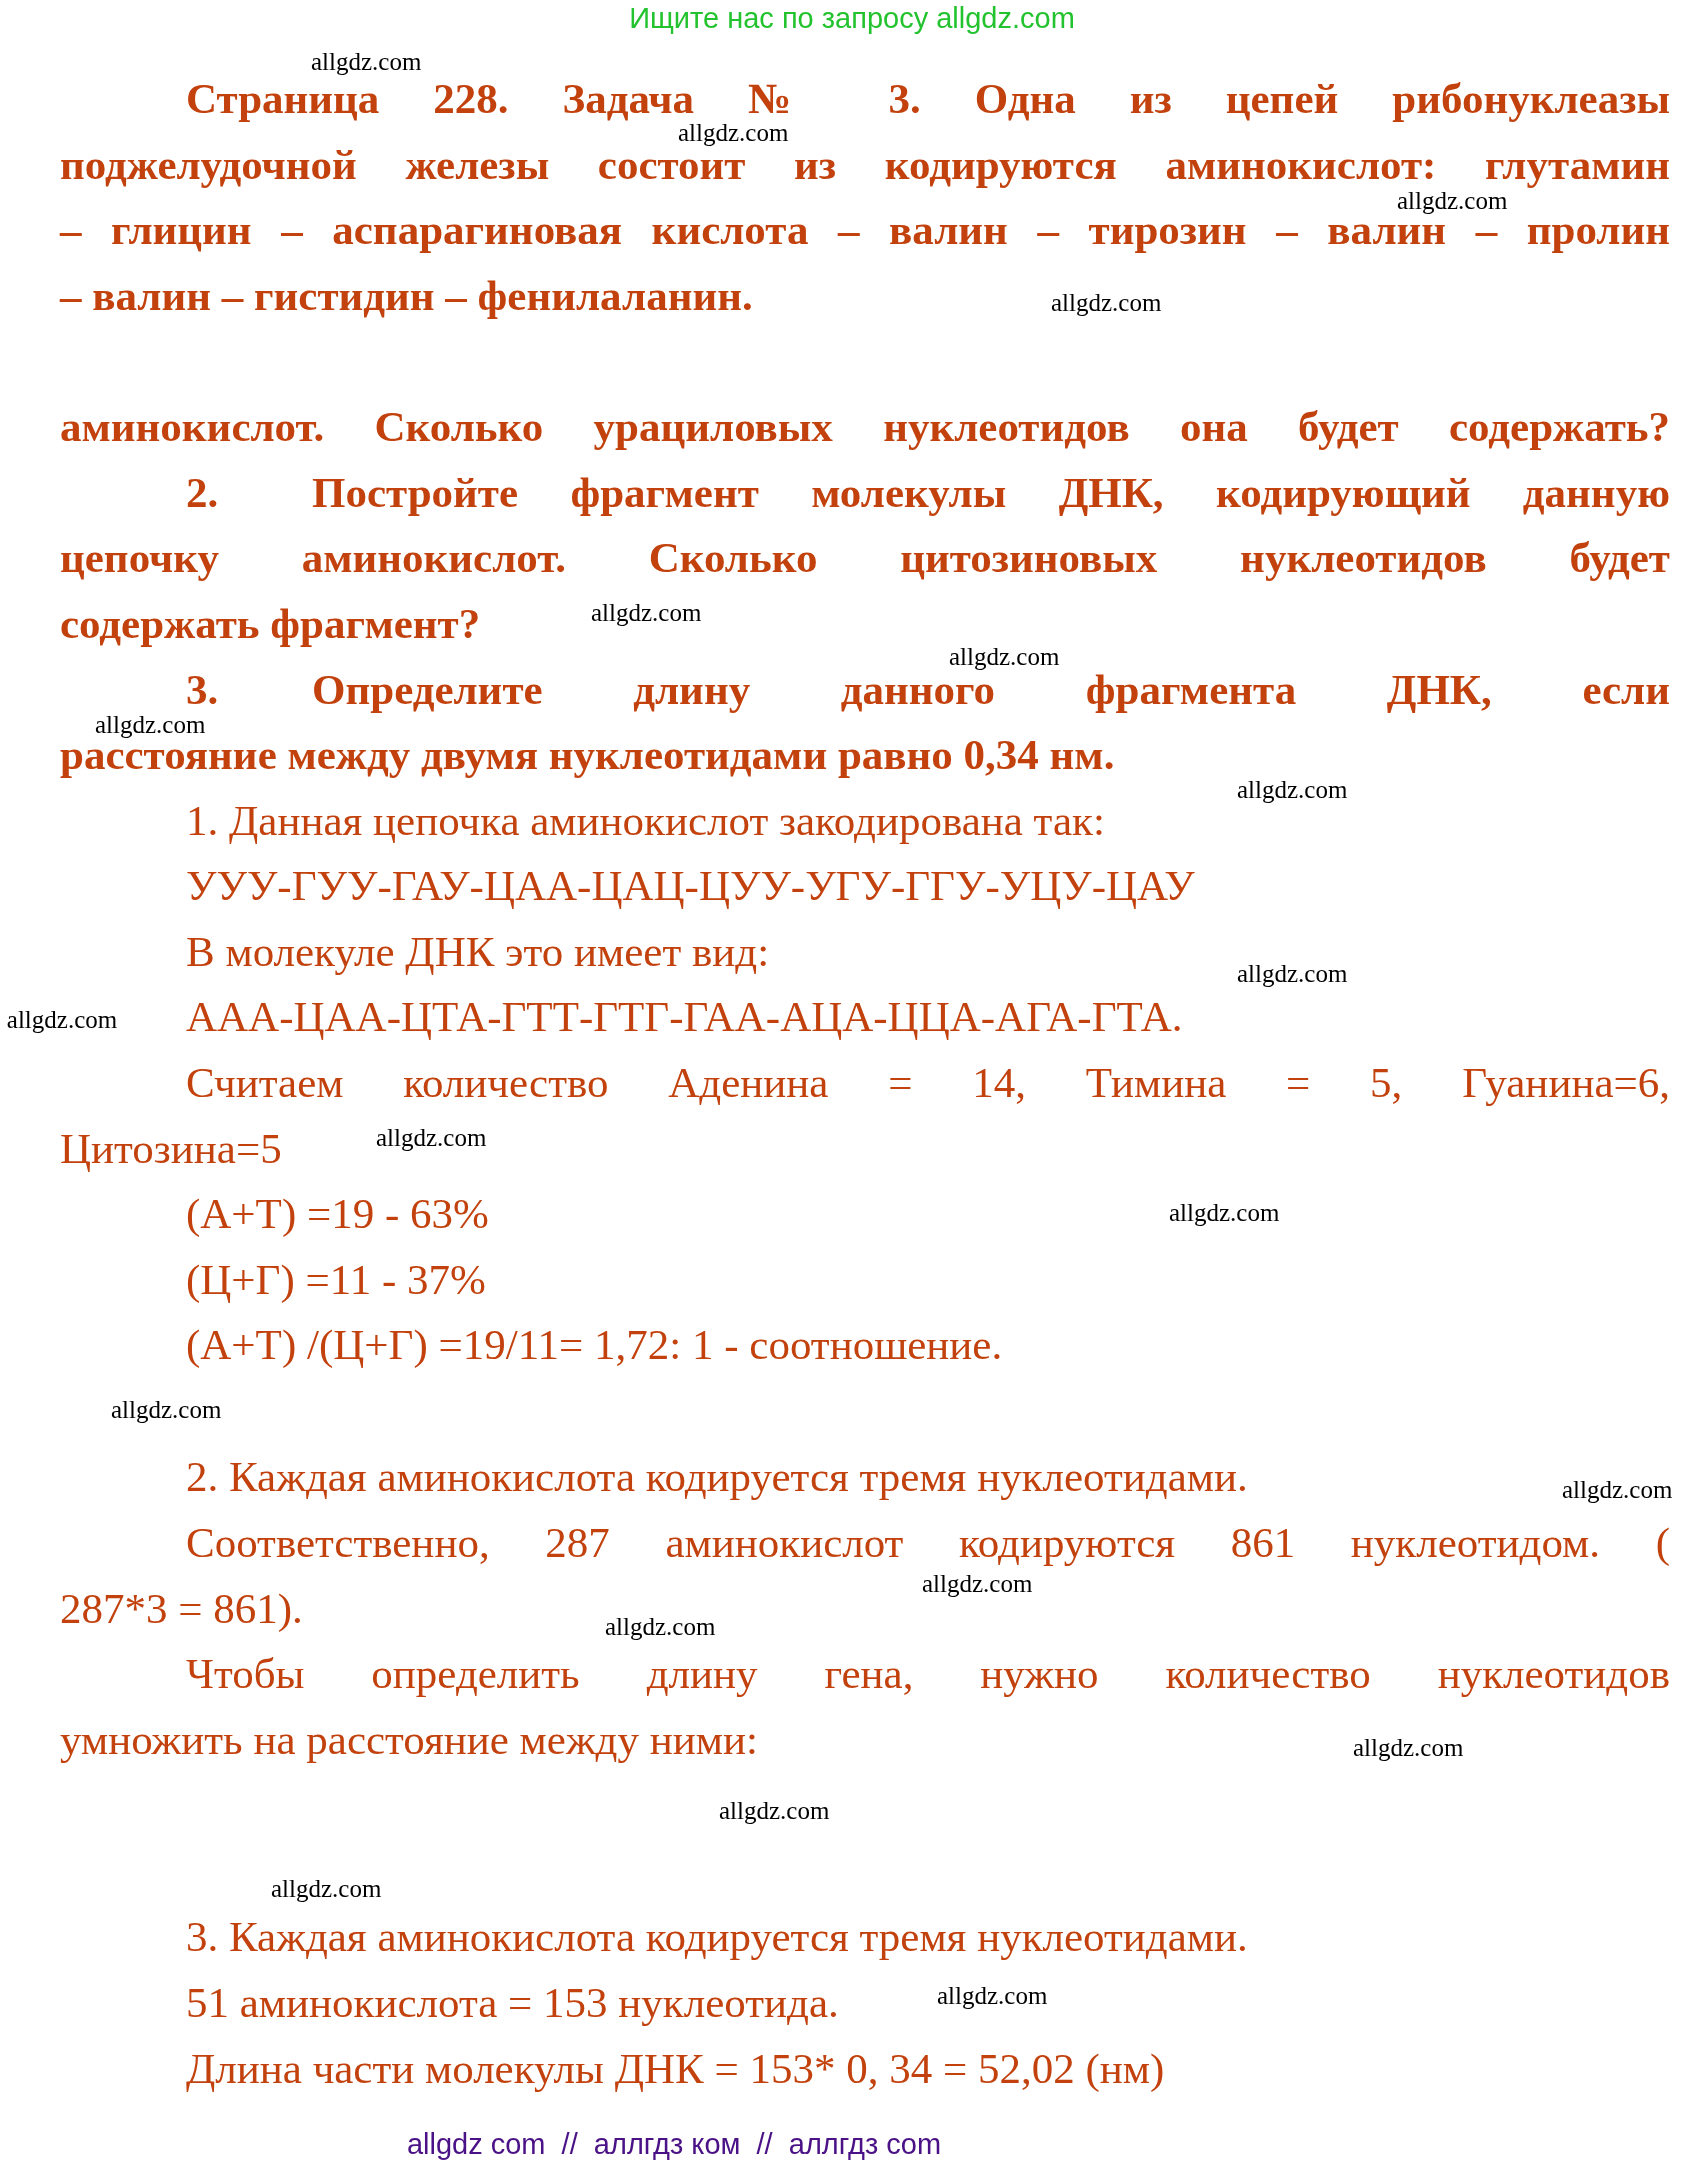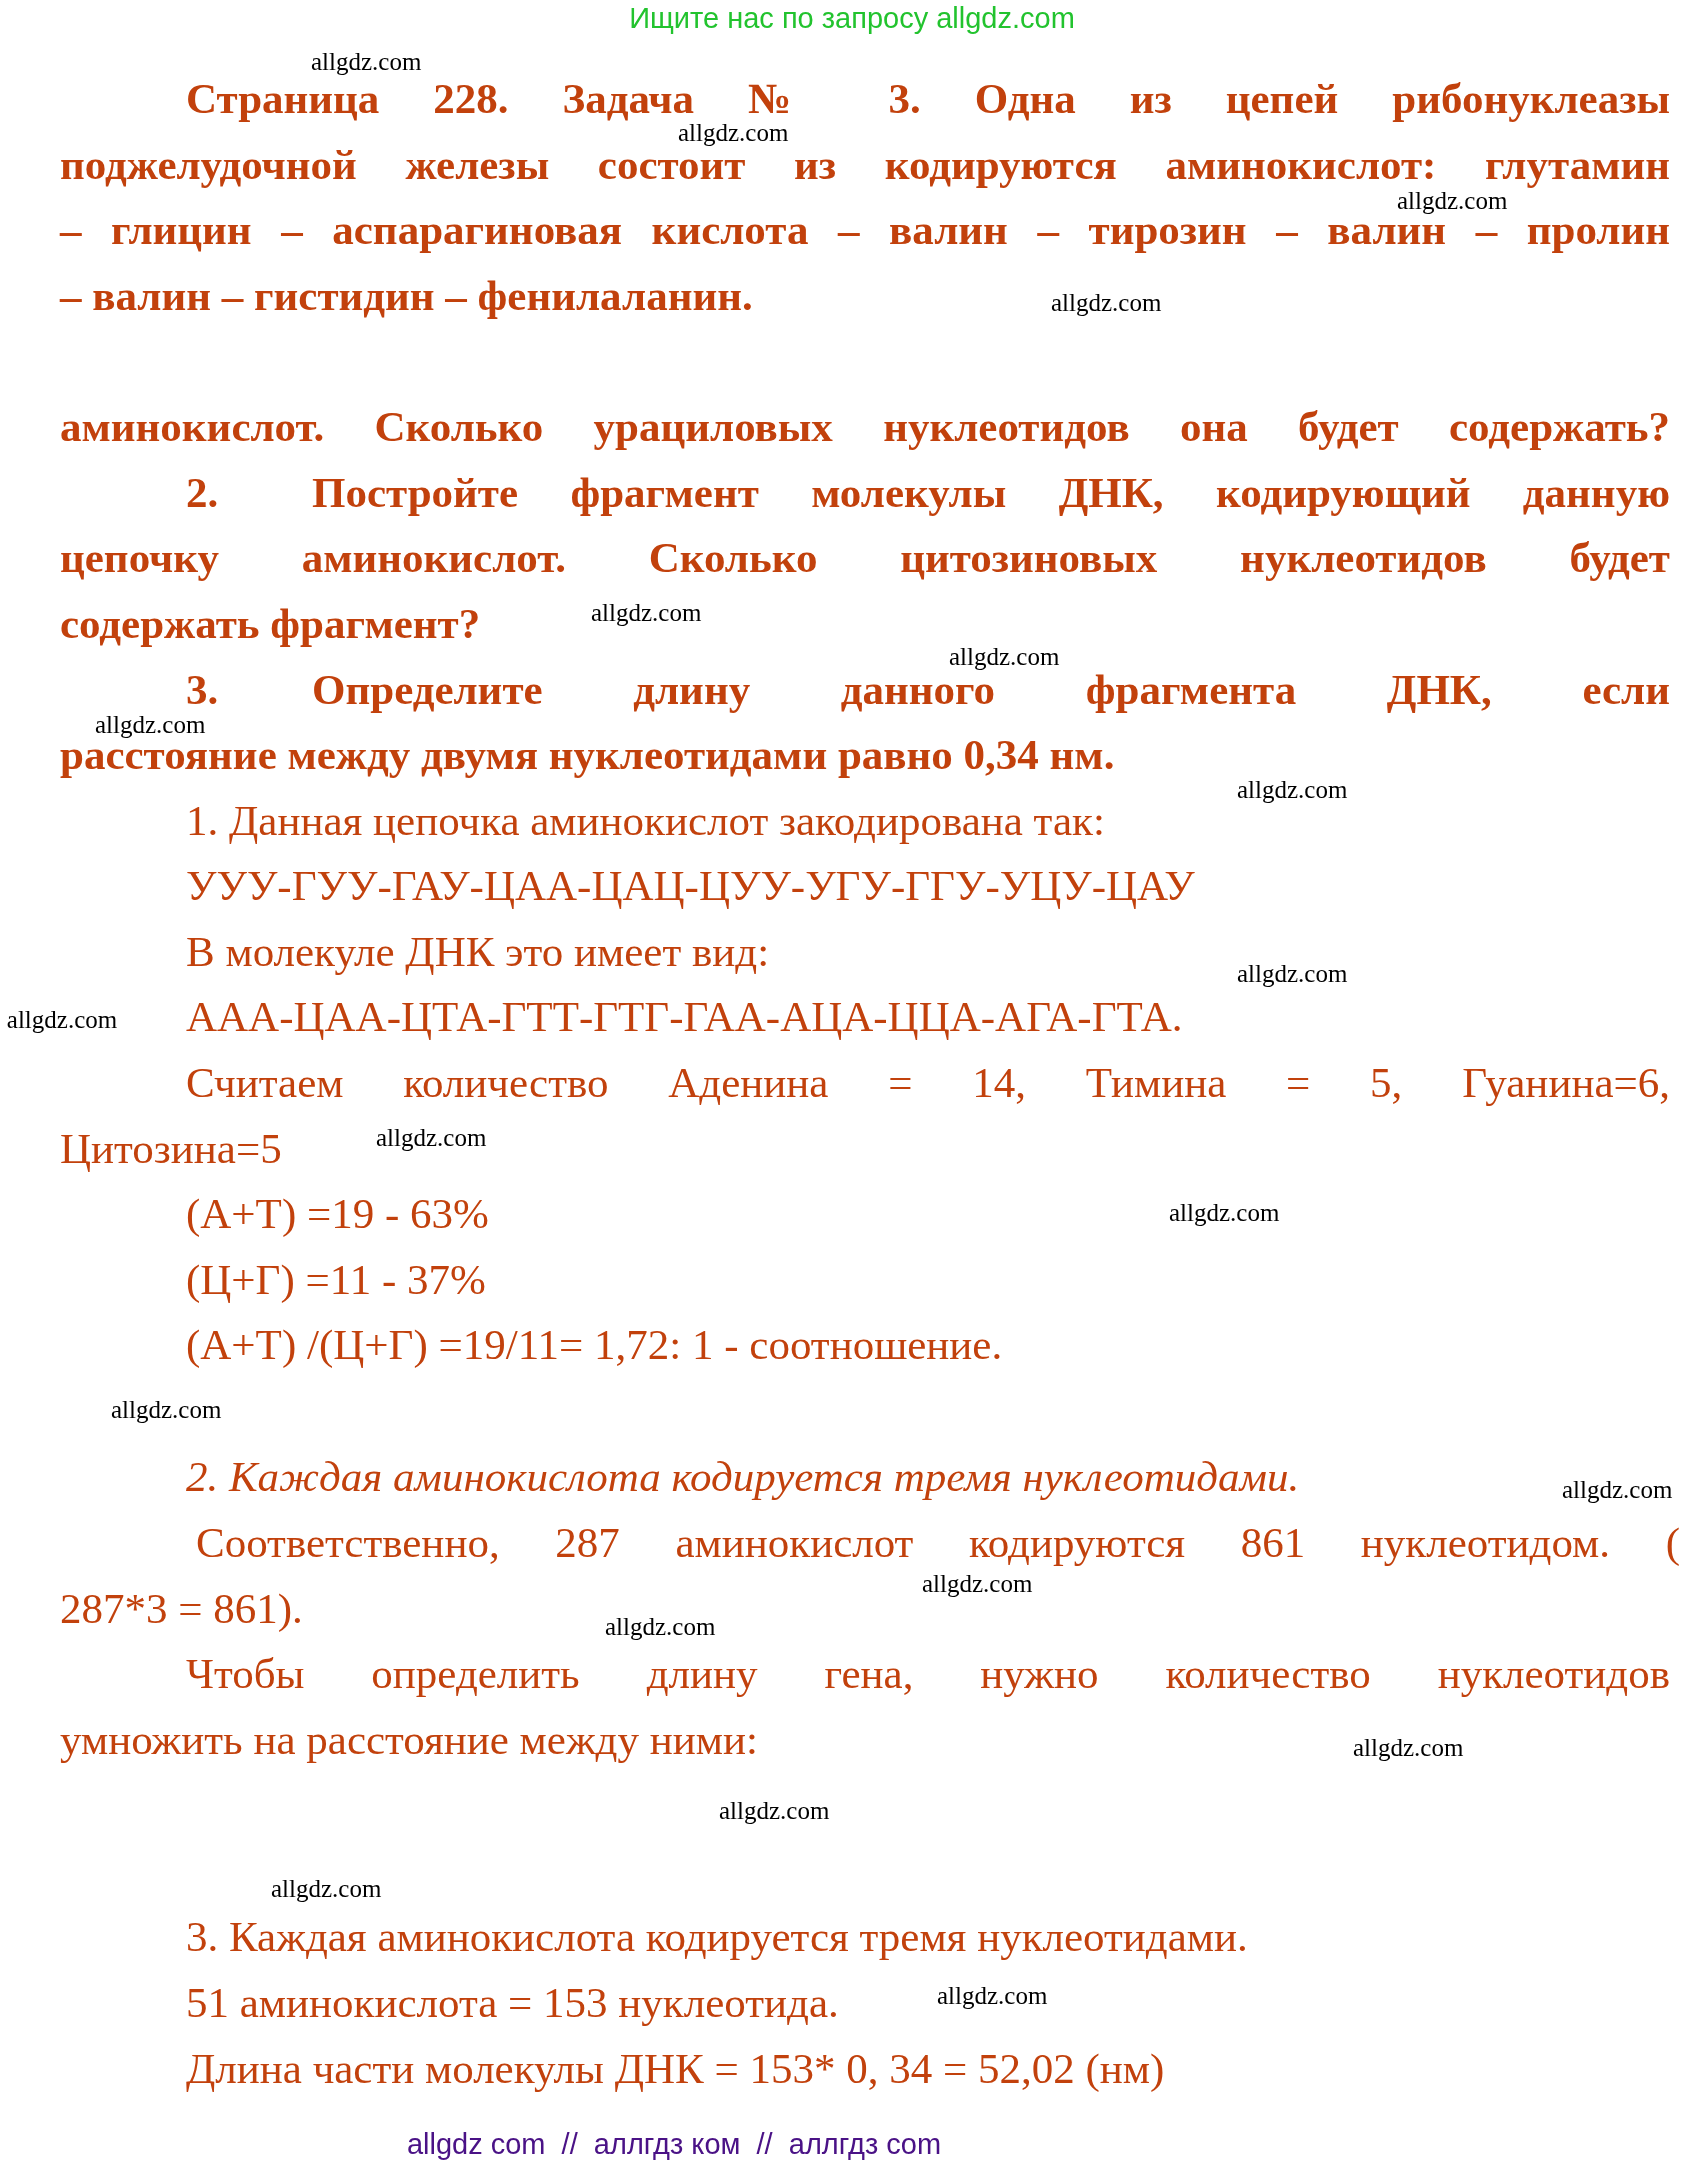--- a/index.html
+++ b/index.html
@@ -59,22 +59,22 @@
   <div class="line reg indent" style="top:795px;">1. Данная цепочка аминокислот закодирована так:</div>
   <div class="line reg indent" style="top:860px;">УУУ-ГУУ-ГАУ-ЦАА-ЦАЦ-ЦУУ-УГУ-ГГУ-УЦУ-ЦАУ</div>
   <div class="line reg indent" style="top:926px;">В молекуле ДНК это имеет вид:</div>
   <div class="line reg indent" style="top:991px;">ААА-ЦАА-ЦТА-ГТТ-ГТГ-ГАА-АЦА-ЦЦА-АГА-ГТА.</div>
   <div class="line reg justify indent" style="top:1057px;">Считаем количество Аденина = 14, Тимина = 5, Гуанина=6,</div>
   <div class="line reg" style="top:1123px;">Цитозина=5</div>
   <div class="line reg indent" style="top:1188px;">(А+Т) =19 - 63%</div>
   <div class="line reg indent" style="top:1254px;">(Ц+Г) =11 - 37%</div>
   <div class="line reg indent" style="top:1319px;">(А+Т) /(Ц+Г) =19/11= 1,72: 1 - соотношение.</div>
 
-  <div class="line reg indent" style="top:1451px;font-style:italic;">2. Каждая аминокислота кодируется тремя нуклеотидами.</div>
-  <div class="line reg justify indent" style="top:1517px;margin-left:10px;">Соответственно, 287 аминокислот кодируются 861 нуклеотидом. (</div>
+  <div class="line reg indent" style="top:1451px;">2. Каждая аминокислота кодируется тремя нуклеотидами.</div>
+  <div class="line reg justify indent" style="top:1517px;">Соответственно, 287 аминокислот кодируются 861 нуклеотидом. (</div>
   <div class="line reg" style="top:1583px;">287*3 = 861).</div>
   <div class="line reg justify indent" style="top:1648px;">Чтобы определить длину гена, нужно количество нуклеотидов</div>
   <div class="line reg" style="top:1714px;">умножить на расстояние между ними:</div>
 
   <div class="line reg indent" style="top:1911px;">3. Каждая аминокислота кодируется тремя нуклеотидами.</div>
   <div class="line reg indent" style="top:1977px;">51 аминокислота = 153 нуклеотида.</div>
   <div class="line reg indent" style="top:2043px;">Длина части молекулы ДНК = 153* 0, 34 = 52,02 (нм)</div>
 
   <span class="wm" style="left:311px; top:47px;">allgdz.com</span>
   <span class="wm" style="left:678px; top:118px;">allgdz.com</span>

